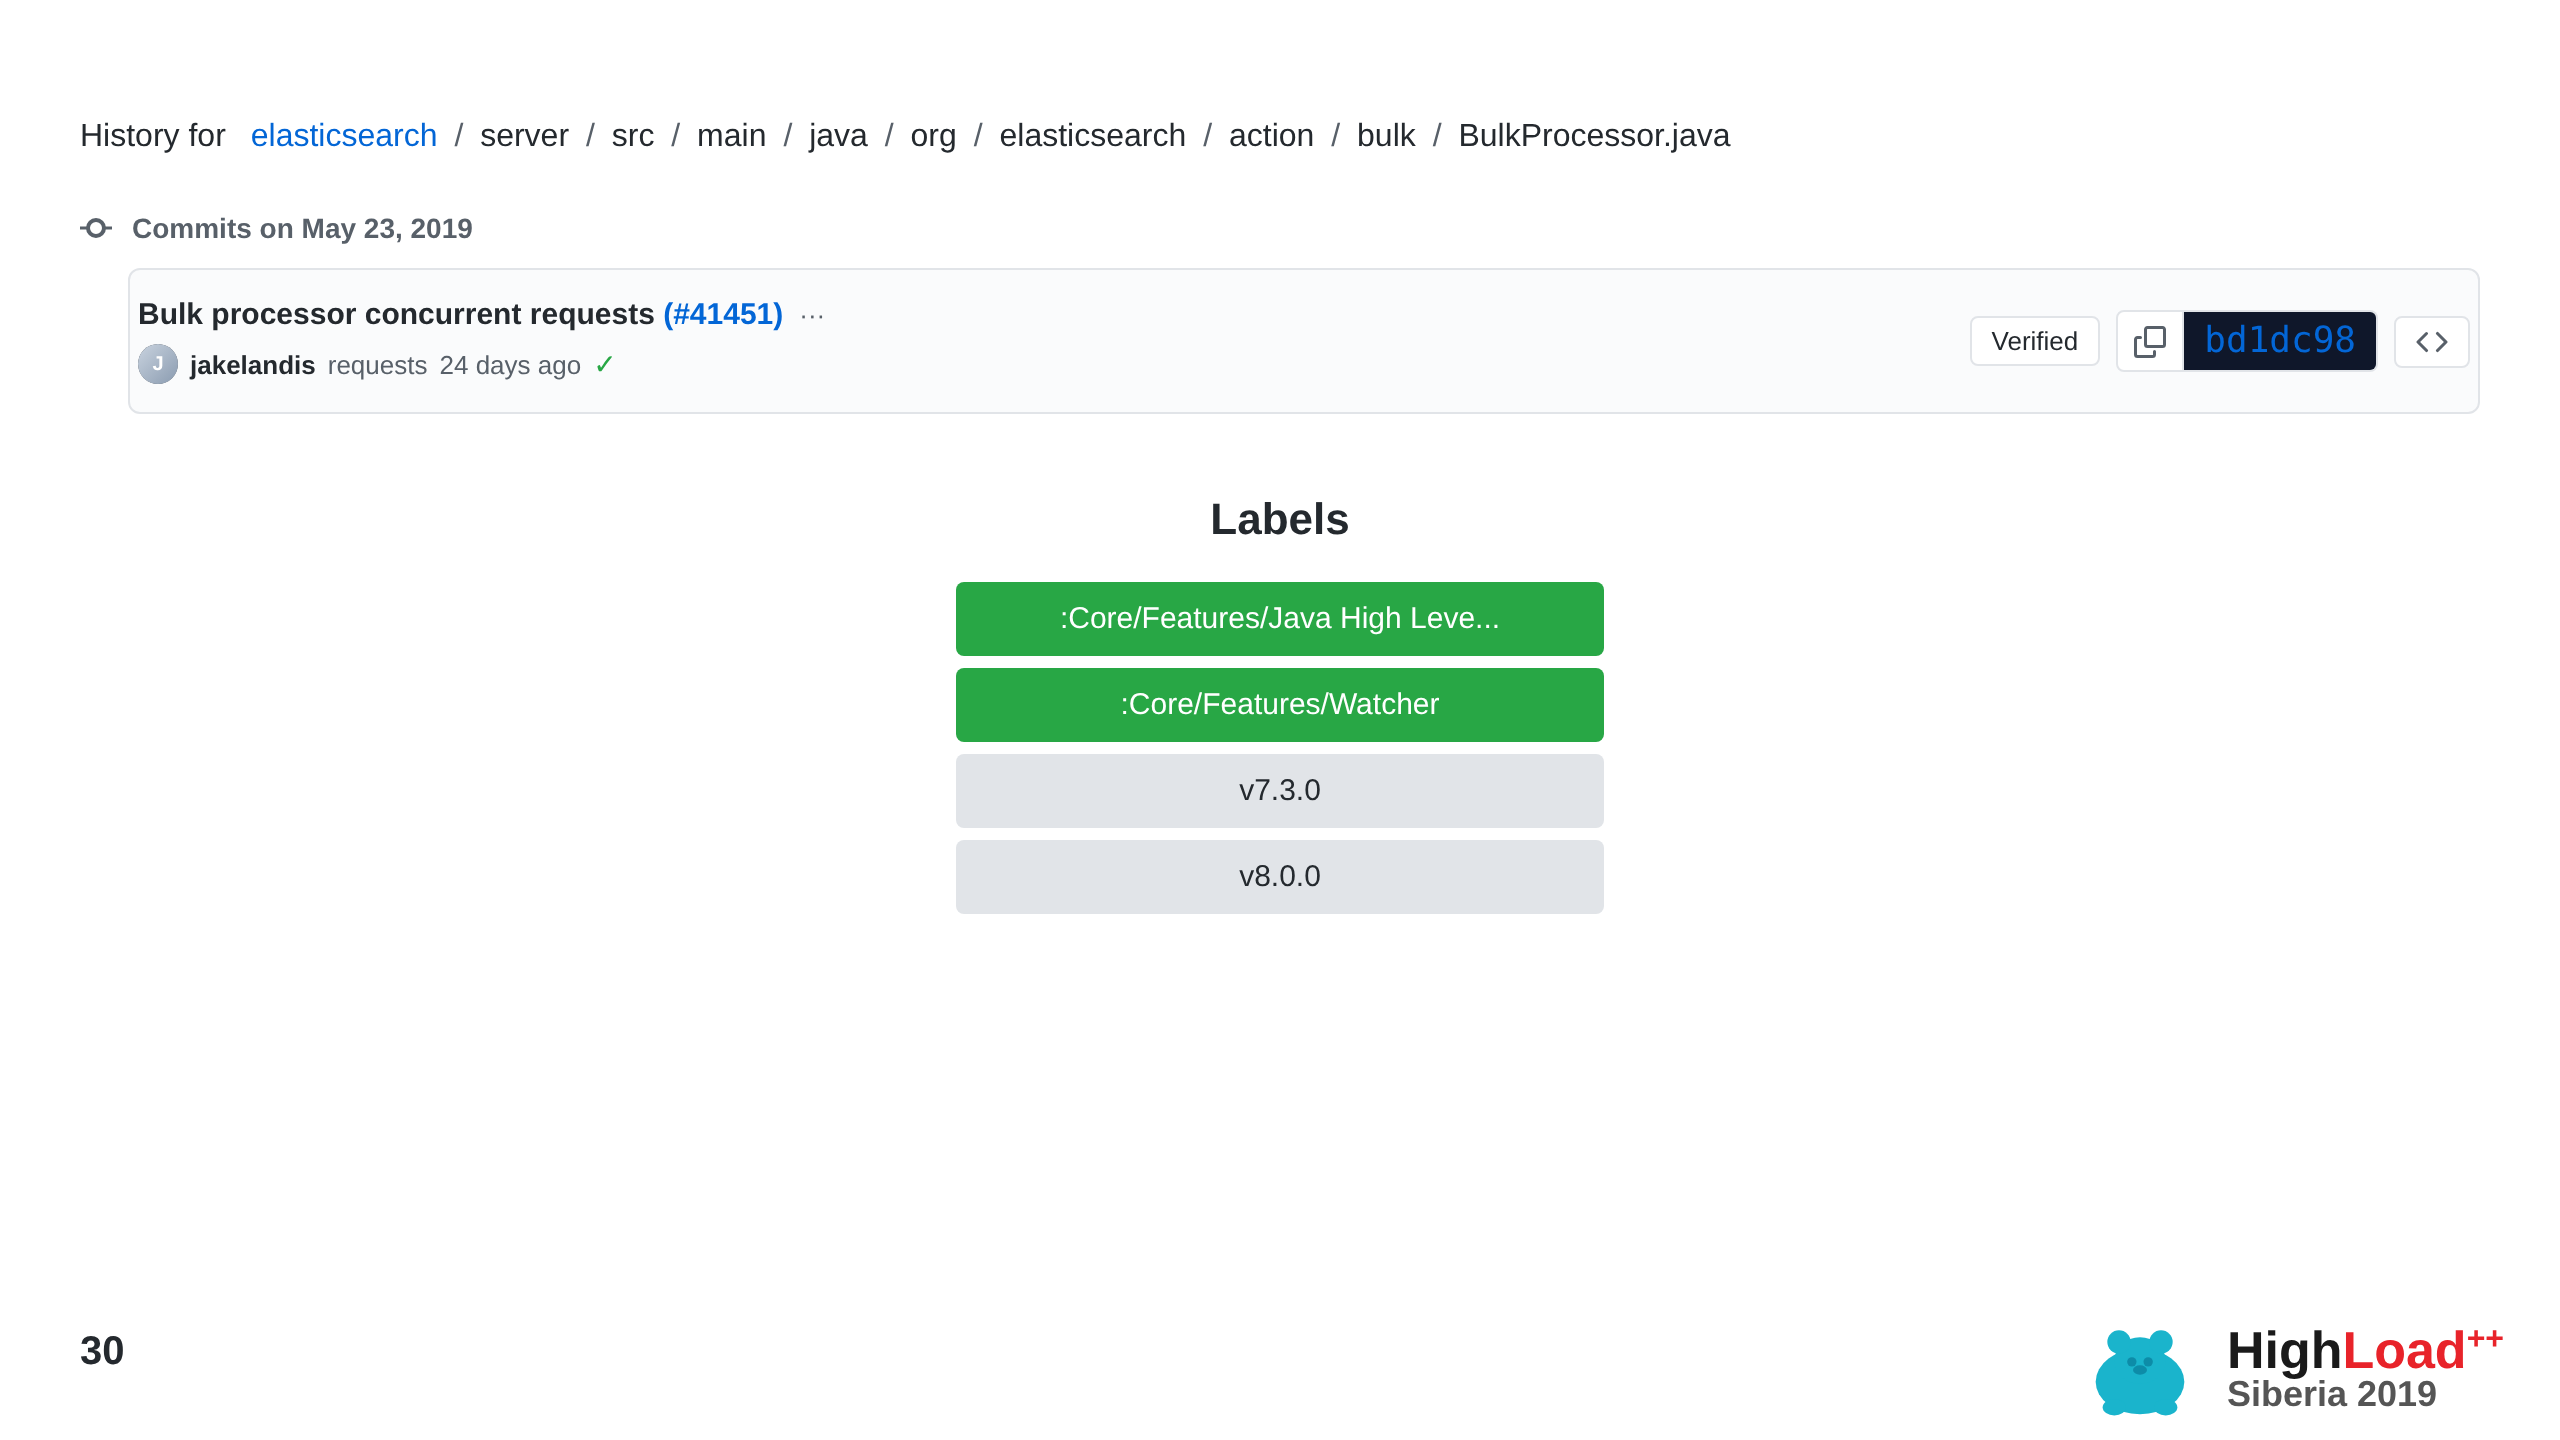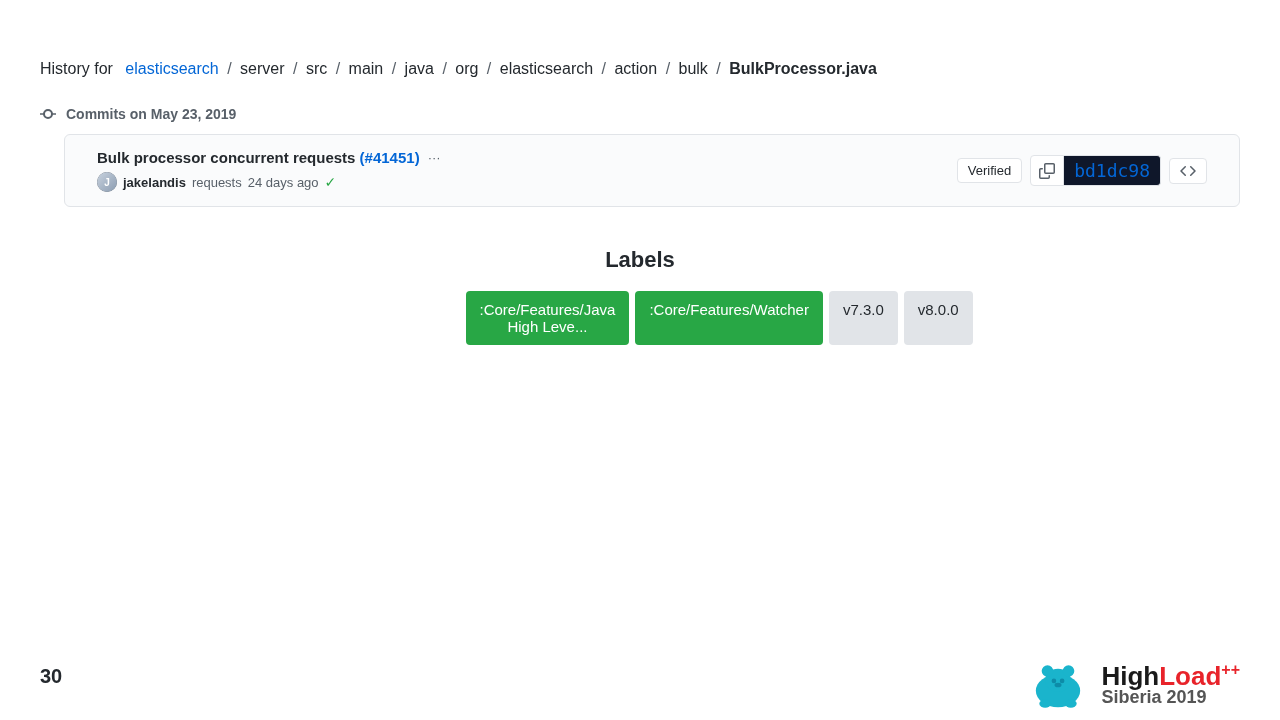--- a/index.html
+++ b/index.html
@@ -30,21 +30,21 @@
     }
     .breadcrumb a {
       color: #0366d6;
       text-decoration: none;
     }
     .breadcrumb .sep {
       color: #586069;
       margin: 0 4px;
     }
     .breadcrumb .current {
-      font-weight: 700;
+      font-weight: 400;
       color: #24292e;
     }
 
     
     .commits-section {
       margin-top: 18px;
     }
 
     .commits-date-row {
       display: flex;
@@ -62,21 +62,21 @@
     .commits-date-label {
       font-size: 14px;
       color: #586069;
       font-weight: 600;
     }
 
     
     .commit-card {
       border: 1px solid #e1e4e8;
       border-radius: 6px;
-      padding: 14px 32px;
+      padding: 14px 4px;
       display: flex;
       align-items: center;
       justify-content: space-between;
       background: #fafbfc;
       margin-left: 24px;
     }
 
     .commit-left {
       display: flex;
       flex-direction: column;
@@ -208,23 +208,23 @@
 
     .labels-title {
       font-size: 22px;
       font-weight: 600;
       color: #24292e;
       margin-bottom: 18px;
     }
 
     .labels-list {
       display: flex;
-      flex-direction: row;
+      flex-direction: column;
       gap: 6px;
-      width: 349px;
+      width: 324px;
     }
 
     .label-item {
       padding: 10px 14px;
       border-radius: 4px;
       font-size: 15px;
       font-weight: 500;
       cursor: pointer;
     }
 
@@ -244,21 +244,21 @@
       bottom: 32px;
       left: 40px;
       font-size: 20px;
       font-weight: 600;
       color: #24292e;
     }
 
     .highload-logo {
       position: absolute;
       bottom: 10px;
-      right: 40px;
+      right: 28px;
       display: flex;
       align-items: center;
       gap: 8px;
     }
 
     .bear-icon {
       width: 70px;
       height: 50px;
     }
 

